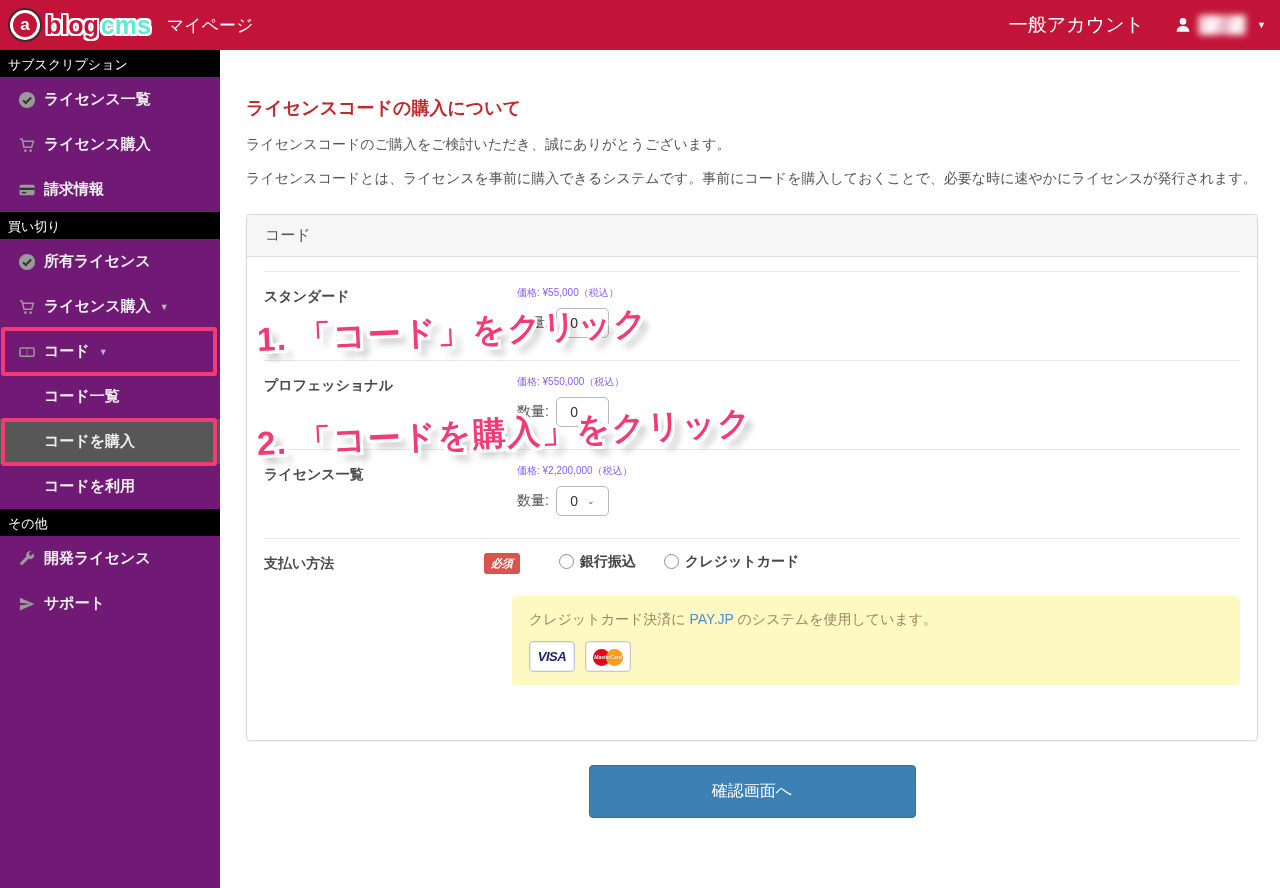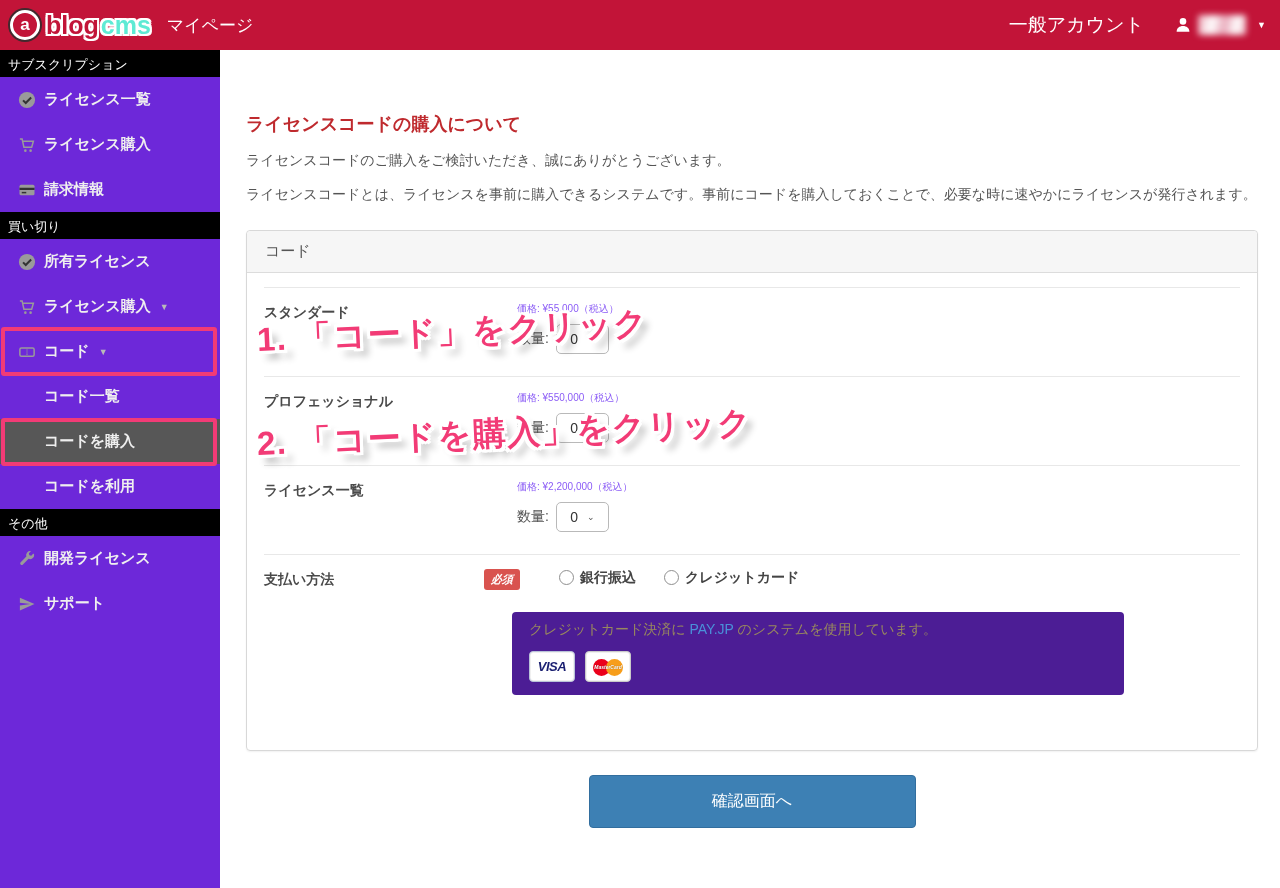--- a/index.html
+++ b/index.html
@@ -23,37 +23,37 @@
   .header-right { margin-left:auto; display:flex; align-items:center; }
   .acct-type { color:#fff; font-size:19px; margin-right:30px; }
   .user-chip { display:flex; align-items:center; gap:6px; cursor:pointer; }
   .person-icon { width:18px; height:18px; }
   .blur-name { width:48px; height:20px; border-radius:2px;
      background:linear-gradient(100deg,#f0bcc8 5%,#ffffff 30%,#e9a9ba 55%,#ffffff 78%,#f0bcc8 100%);
      filter:blur(3px); }
   .acct-caret { color:#fff; font-size:9px; margin-left:5px; }
 
   
-  .sidebar { position:absolute; top:50px; left:0; width:220px; height:838px; background:#6d28d9; z-index:3; }
+  .sidebar { position:absolute; top:50px; left:0; width:220px; height:838px; background:#701a75; z-index:3; }
   .side-header { background:#000; color:#fff; font-size:13px; padding:6px 8px; height:27px; }
   .side-item { height:45px; display:flex; align-items:center; padding-left:18px; color:#efefef;
                font-size:15px; font-weight:600; cursor:pointer; }
   .side-item .sicon { width:18px; height:18px; margin-right:8px; display:inline-flex; }
   .side-item.sub { padding-left:44px; }
   .side-item.selected { background:#575757; }
   .side-caret { color:#b9b9b9; font-size:9px; margin-left:9px; }
   .callout { position:absolute; left:1px; width:216px; border:4px solid #F23B76; border-radius:3px; z-index:6; pointer-events:none; }
   .callout-1 { top:277px; height:49px; }
   .callout-2 { top:368px; height:48px; }
 
   
   .content { position:absolute; top:50px; left:220px; width:1060px; height:838px; background:#fff;
              padding:20px 22px 30px 26px; z-index:1; }
   .page-title { font-size:24px; font-weight:400; color:#3b3b3b; padding:2px 0 16px; border-bottom:1px solid #e4e4e4; }
-  .intro-heading { margin-top:42px; font-size:18px; font-weight:700; color:#BF2A2E; }
+  .intro-heading { margin-top:26px; font-size:18px; font-weight:700; color:#BF2A2E; }
   .intro-p { margin-top:15px; font-size:14px; color:#555; line-height:1.35; }
 
   .panel { margin-top:26px; border:1px solid #d8d8d8; border-radius:4px; box-shadow:0 1px 2px rgba(0,0,0,.06); }
   .panel-header { background:#f6f6f6; border-bottom:1px solid #dcdcdc; border-radius:4px 4px 0 0;
                   padding:11px 18px; font-size:15px; color:#555; }
   .panel-body { padding:14px 17px 0; }
   .form-row { border-top:1px solid #e8e8e8; padding:14px 0 22px; display:flex; }
   .row-label { width:253px; font-size:14px; font-weight:700; color:#4a4a4a; padding-top:2px; }
   .price-line { font-size:10px; color:#8b5cf6; }
   .qty-line { margin-top:8px; display:flex; align-items:center; font-size:14px; color:#555; }
@@ -64,21 +64,21 @@
 
   .pay-row { border-top:1px solid #e8e8e8; padding:14px 0 55px; }
   .pay-line { display:flex; align-items:flex-start;gap:17px; }
   .pay-label { width:203px; font-size:14px; font-weight:700; color:#4a4a4a; padding-top:2px; }
   .req-badge { background:#D9534F; color:#fff; font-style:italic; font-weight:700; font-size:11px;
                padding:3px 7px; border-radius:3px; margin-right:22px; }
   .radios { display:flex; gap:28px; align-items:center; font-size:14px; font-weight:700; color:#444; }
   .radio-opt { display:flex; align-items:center; cursor:pointer; }
   .radio-dot { width:15px; height:15px; border:1px solid #8f8f8f; border-radius:50%; background:#fff;
                margin-right:6px; display:inline-block; }
-  .notice { margin:22px 0 0 248px; width:612px; background:#4c1d95; border-radius:4px; padding:9px 17px 13px; }
+  .notice { margin:22px 0 0 248px; width:728px; background:#fef9c3; border-radius:4px; padding:15px 17px 13px; }
   .notice-text { font-size:14px; color:#98885e; }
   .notice-text a { color:#4A90D9; text-decoration:none; cursor:pointer; }
   .cards { margin-top:12px; display:flex; gap:10px; }
   .card { width:46px; height:31px; background:#fff; border:1px solid #c9c9c9; border-radius:4px;
           position:relative; display:flex; align-items:center; justify-content:center;
           box-shadow:inset 0 0 0 1px #f0f0f0; }
   .card-visa { border-color:#b9c2d8; }
   .visa-text { font-style:italic; font-weight:800; color:#1A1F71; font-size:13px; letter-spacing:-0.5px; }
   .mc-red { position:absolute; left:7px; top:7px; width:17px; height:17px; border-radius:50%; background:#EB001B; }
   .mc-orange { position:absolute; right:7px; top:7px; width:17px; height:17px; border-radius:50%; background:#F79E1B; }

